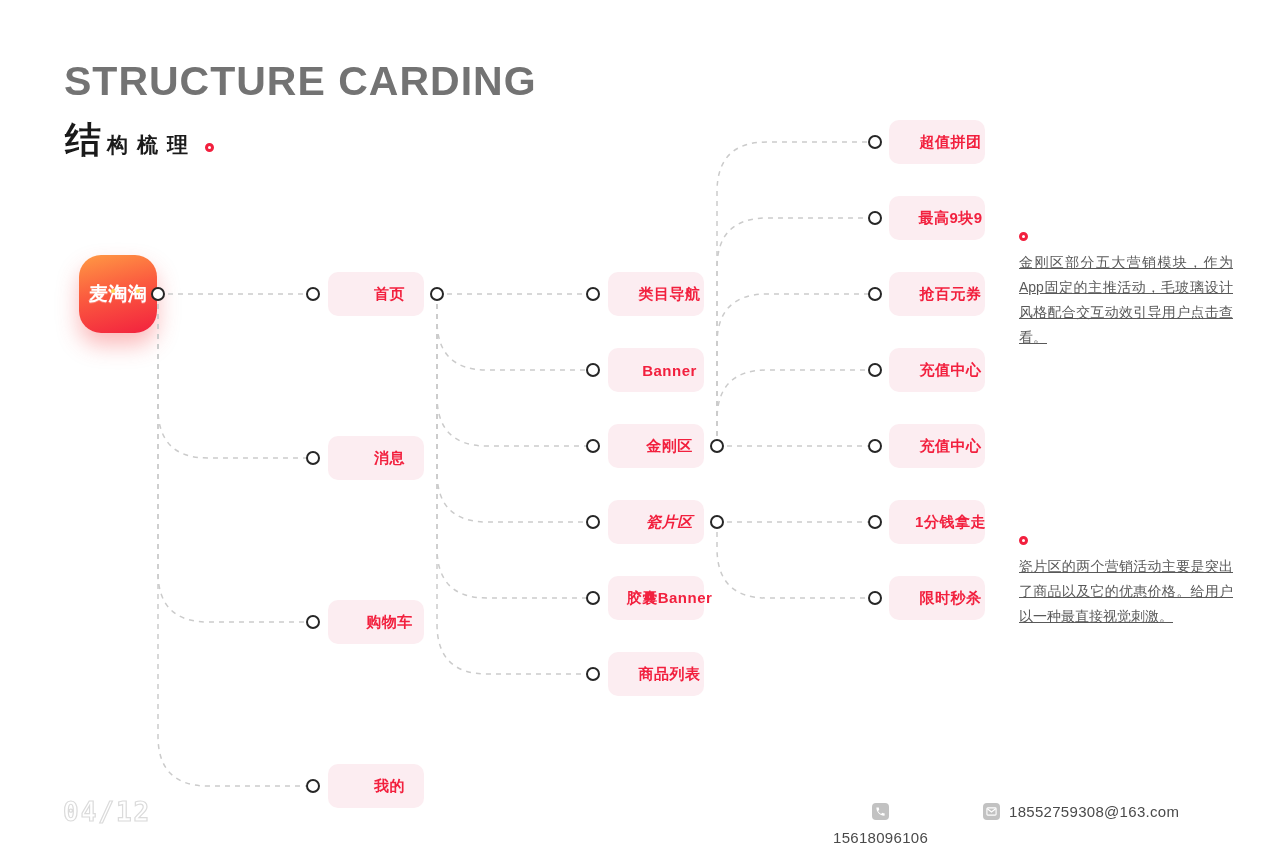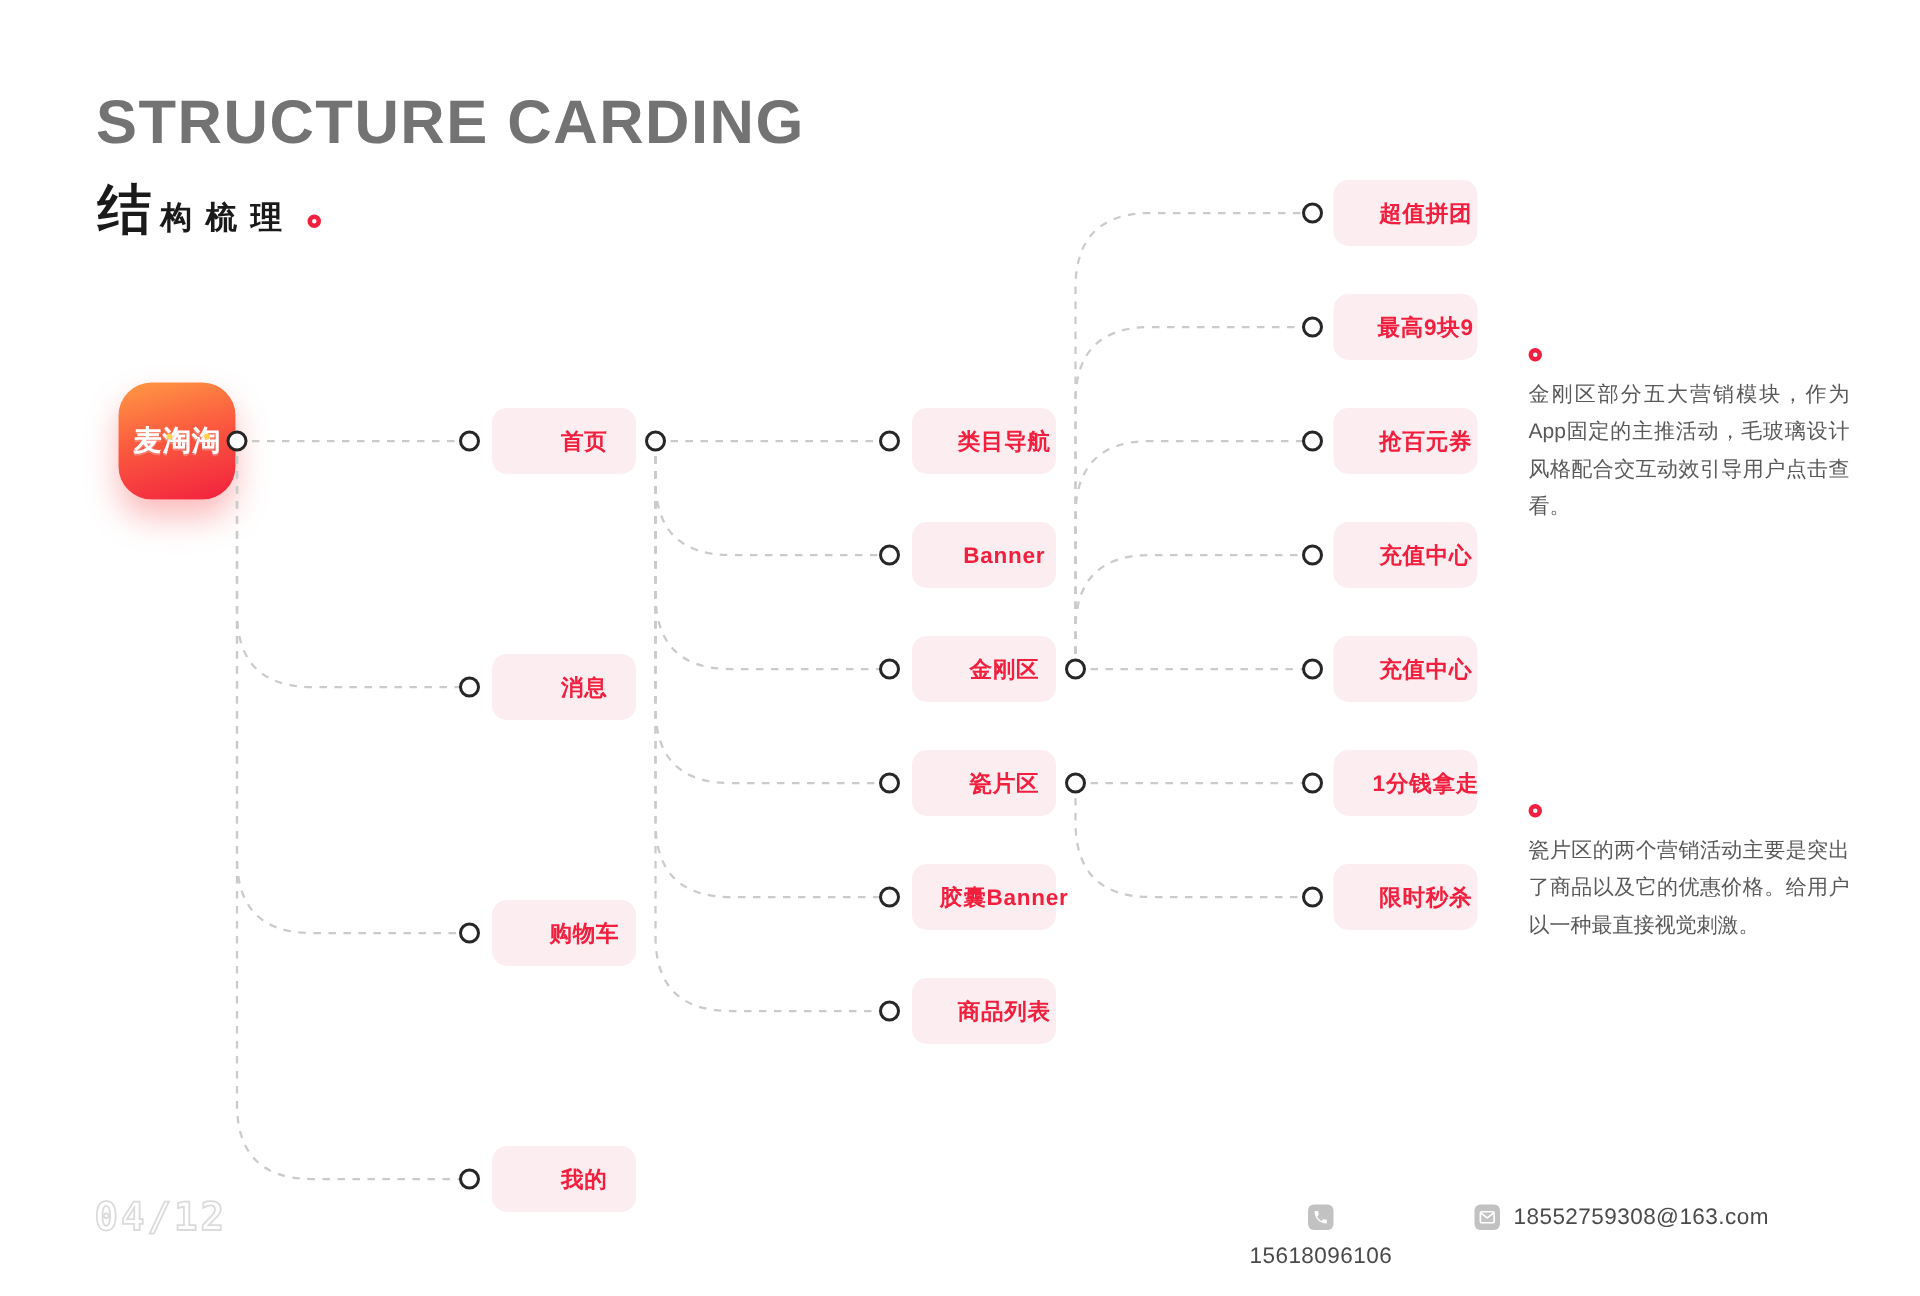--- a/index.html
+++ b/index.html
@@ -56,20 +56,21 @@
   }
 
   
   .annotation { position: absolute; width: 214px; z-index: 2; }
   .annotation .ring {
     width: 9px; height: 9px; border: 3px solid #F2203E; border-radius: 50%;
   }
   .annotation p {
     margin-top: 9px; font-size: 14px; line-height: 25px; color: #595959;
     text-align: justify;
+    text-decoration: underline;
   }
 
   
   .page-num {
     position: absolute; left: 63px; top: 797px;
     font-family: "DejaVu Sans Mono", monospace;
     font-size: 26px; font-weight: 700; letter-spacing: 2px;
     color: transparent; -webkit-text-stroke: 1.2px #DBDBDB;
   }
   .contact { position: absolute; top: 803px; display: flex; align-items: center; gap: 9px; }
@@ -146,21 +147,21 @@
   </svg>
 
   <div class="node" style="left:328px; top:272px;">首页</div>
   <div class="node" style="left:328px; top:436px;">消息</div>
   <div class="node" style="left:328px; top:600px;">购物车</div>
   <div class="node" style="left:328px; top:764px;">我的</div>
 
   <div class="node" style="left:608px; top:272px;">类目导航</div>
   <div class="node" style="left:608px; top:348px;">Banner</div>
   <div class="node" style="left:608px; top:424px;">金刚区</div>
-  <div class="node" style="left:608px; top:500px;">瓷片区</div>
+  <div class="node" style="left:608px; top:500px;font-style:italic;">瓷片区</div>
   <div class="node" style="left:608px; top:576px;">胶囊Banner</div>
   <div class="node" style="left:608px; top:652px;">商品列表</div>
 
   <div class="node" style="left:889px; top:120px;">超值拼团</div>
   <div class="node" style="left:889px; top:196px;">最高9块9</div>
   <div class="node" style="left:889px; top:272px;">抢百元券</div>
   <div class="node" style="left:889px; top:348px;">充值中心</div>
   <div class="node" style="left:889px; top:424px;">充值中心</div>
 
   <div class="node" style="left:889px; top:500px;">1分钱拿走</div>

